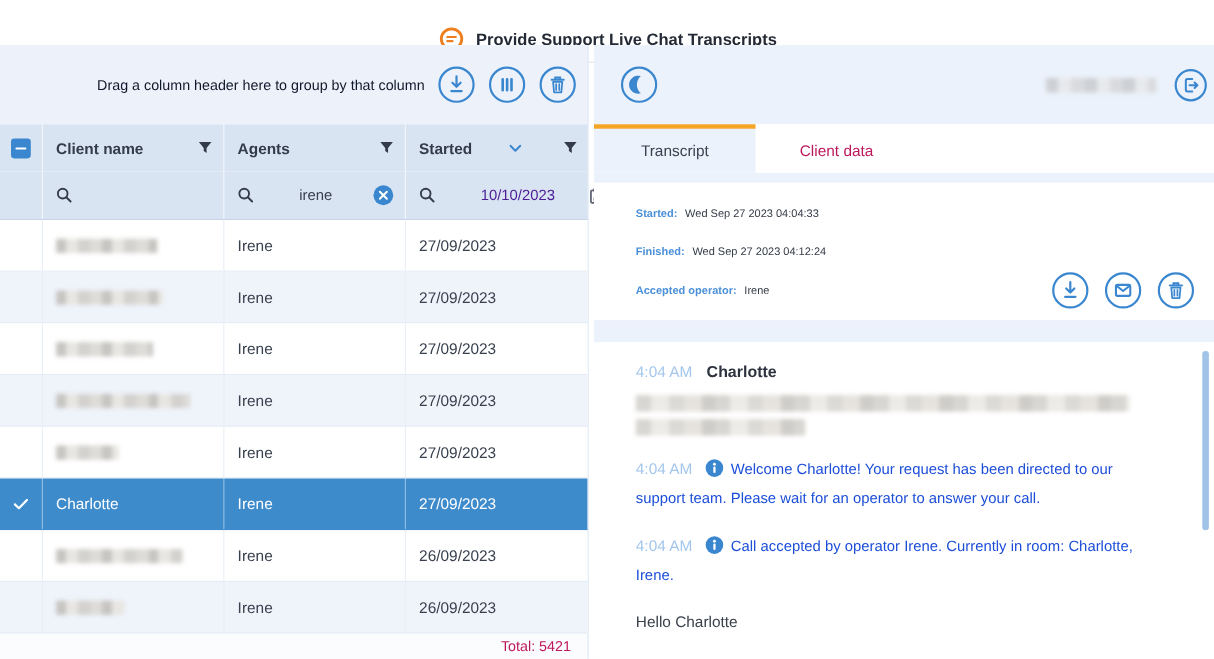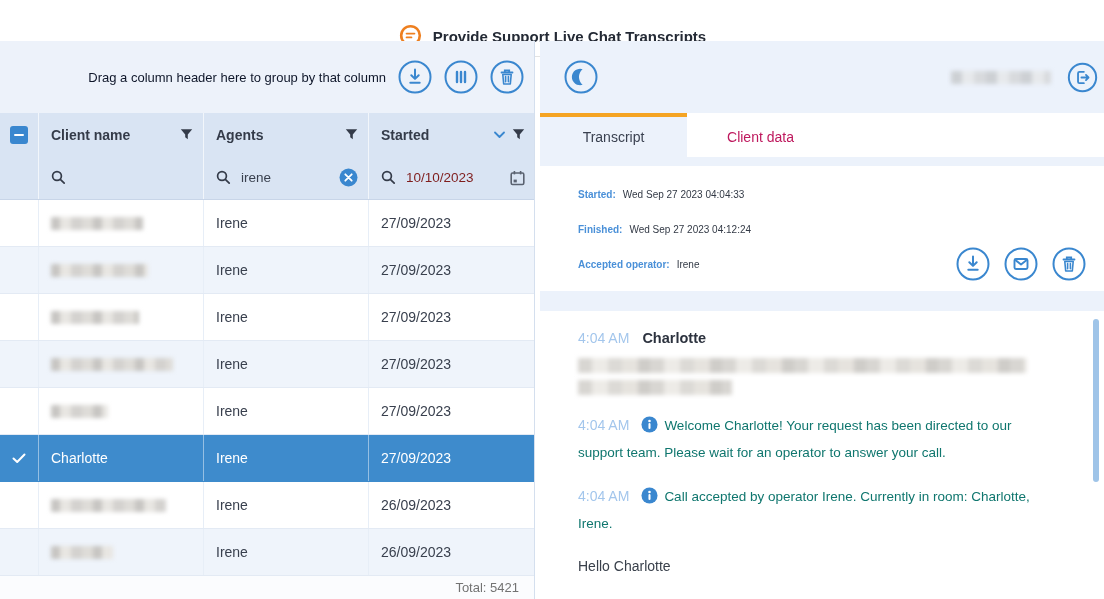--- a/index.html
+++ b/index.html
@@ -11,59 +11,59 @@
   .app-title{font-size:15px;font-weight:700;color:#242a35;}
 
   
   .left-panel{position:absolute;left:0;top:41px;width:535px;bottom:0;background:#fff;border-right:1px solid #d4dfee;box-sizing:border-box;}
   .grid-toolbar{height:72px;background:#edf2fa;display:flex;align-items:center;padding:0 10px 0 13px;box-sizing:border-box;}
   .group-hint{font-size:13px;color:#0f172a;flex:1;text-align:right;}
   .icon-circle{width:34px;height:34px;margin-left:12px;flex:0 0 auto;cursor:pointer;}
   .grid-head{height:43px;background:#d9e4f3;display:flex;box-sizing:border-box;}
   .grid-filter{height:44px;background:#d9e4f3;display:flex;box-sizing:border-box;border-bottom:1px solid #c8d5e8;}
   .gcol-check{width:39px;flex:0 0 39px;border-right:1px solid #f2f6fb;display:flex;align-items:center;justify-content:center;box-sizing:border-box;}
-  .gcol{width:165px;flex:0 0 165px;border-right:1px solid #f2f6fb;display:flex;align-items:center;box-sizing:border-box;padding:0 10px 0 12px;}
+  .gcol{width:165px;flex:0 0 165px;border-right:1px solid #f2f6fb;display:flex;align-items:center;box-sizing:border-box;padding:0 10px 0 12px;gap:31px;}
   .gcol:last-child{border-right:none;width:166px;flex:0 0 166px;}
   .col-label{font-size:14px;font-weight:700;color:#343b49;flex:1;}
   .chk-all{width:18px;height:18px;background:#3a87cf;border-radius:3px;display:flex;align-items:center;justify-content:center;cursor:pointer;}
   .chk-all .minus{width:10px;height:2px;background:#fff;border-radius:1px;}
   .filter-text{font-size:13.5px;color:#39404e;margin-left:10px;flex:1;}
-  .filter-placeholder{font-size:13.5px;color:#7f1d1d;margin-left:10px;flex:1;}
+  .filter-placeholder{font-size:13.5px;color:#4c1d95;margin-left:10px;flex:1;}
   .grid-rows{background:#fff;}
   .grid-row{height:47px;display:flex;border-bottom:1px solid #e3eaf4;box-sizing:border-box;background:#fff;cursor:pointer;}
   .grid-row.alt{background:#eff4fb;}
   .grid-row .rcell{width:165px;flex:0 0 165px;display:flex;align-items:center;padding:0 10px 0 12px;box-sizing:border-box;border-right:1px solid #e7eef7;font-size:14px;color:#39404e;}
   .grid-row .rcell:last-child{border-right:none;width:166px;flex:0 0 166px;}
   .row-check{width:39px;flex:0 0 39px;display:flex;align-items:center;justify-content:center;border-right:1px solid #e7eef7;box-sizing:border-box;}
   .grid-row.selected{background:#3e8bcc;border-bottom-color:#3e8bcc;}
   .grid-row.selected .rcell{color:#fff;border-right-color:rgba(255,255,255,.45);}
   .grid-row.selected .row-check{border-right-color:rgba(255,255,255,.45);}
   .blur-blob{display:inline-block;height:13px;border-radius:1px;background:repeating-linear-gradient(90deg,#c7c5c2 0 9px,#e8e6e2 9px 20px,#d4d2cf 20px 31px,#dedcd8 31px 42px);filter:blur(2px);}
-  .grid-footer{height:23px;display:flex;align-items:center;justify-content:flex-end;padding-right:15px;background:#fbfcfe;font-size:13px;color:#737373;}
+  .grid-footer{height:23px;display:flex;align-items:center;justify-content:flex-end;padding-right:15px;background:#fbfcfe;font-size:13px;color:#be185d;}
 
   
   .right-panel{position:absolute;left:540px;top:41px;width:564px;bottom:0;background:#ecf2fb;}
   .panel-top{height:72px;display:flex;align-items:center;padding:0 6px 0 24px;box-sizing:border-box;}
   .panel-top .spacer{flex:1;}
   .name-blob{width:100px;height:13px;margin-right:16px;border-radius:1px;background:repeating-linear-gradient(90deg,#cdd0d4 0 11px,#e7e9ec 11px 23px,#d8dadd 23px 35px);filter:blur(2px);}
   .tab-strip{height:44px;display:flex;background:#fff;}
   .tab{width:147px;flex:0 0 147px;display:flex;align-items:center;justify-content:center;font-size:14px;color:#be185d;border-top:4px solid transparent;box-sizing:border-box;background:#fff;cursor:pointer;}
   .tab.active{background:#ecf2fb;border-top-color:#f5a423;color:#3a4150;}
   .tab-strip .strip-rest{flex:1;background:#fff;}
   .details{margin-top:9px;background:#fff;height:125px;box-sizing:border-box;padding:19px 0 0 38px;position:relative;}
   .detail-line{margin-bottom:15px;font-size:10px;line-height:20px;}
   .detail-label{color:#4a90d8;font-weight:700;margin-right:7px;}
   .detail-value{color:#333a46;}
   .detail-icons{position:absolute;right:18px;bottom:10px;display:flex;}
   .detail-icons .icon-circle{margin-left:14px;}
   .messages{margin-top:8px;background:#fff;position:absolute;top:262px;left:0;right:0;bottom:0;box-sizing:border-box;padding:14px 58px 0 38px;overflow:hidden;}
   .msg{margin-bottom:17px;line-height:26px;}
   .msg-time{font-size:14px;color:#a3c6ec;}
   .msg-author{font-size:14.5px;font-weight:700;color:#2c323e;margin-left:13px;}
-  .msg-sys-text{font-size:13.5px;color:#0f766e;text-align:right;}
+  .msg-sys-text{font-size:13.5px;color:#1d4ed8;text-align:right;}
   .info-badge{display:inline-block;width:17px;height:17px;vertical-align:-3px;margin:0 6px 0 12px;}
   .msg-body{font-size:14px;color:#39404b;line-height:25px;}
   .blur-line{height:15px;margin-top:7px;border-radius:1px;background:repeating-linear-gradient(90deg,#d8d6d2 0 14px,#edebe7 14px 30px,#dcdad6 30px 44px,#e6e3de 44px 60px,#cfcdc9 60px 72px);filter:blur(2px);}
   .scroll-thumb{position:absolute;right:5px;top:8px;width:6px;height:163px;border-radius:3px;background:#9fc4e8;cursor:pointer;}
 
   svg{display:block;}
 </style>
 </head>
 <body>
 

